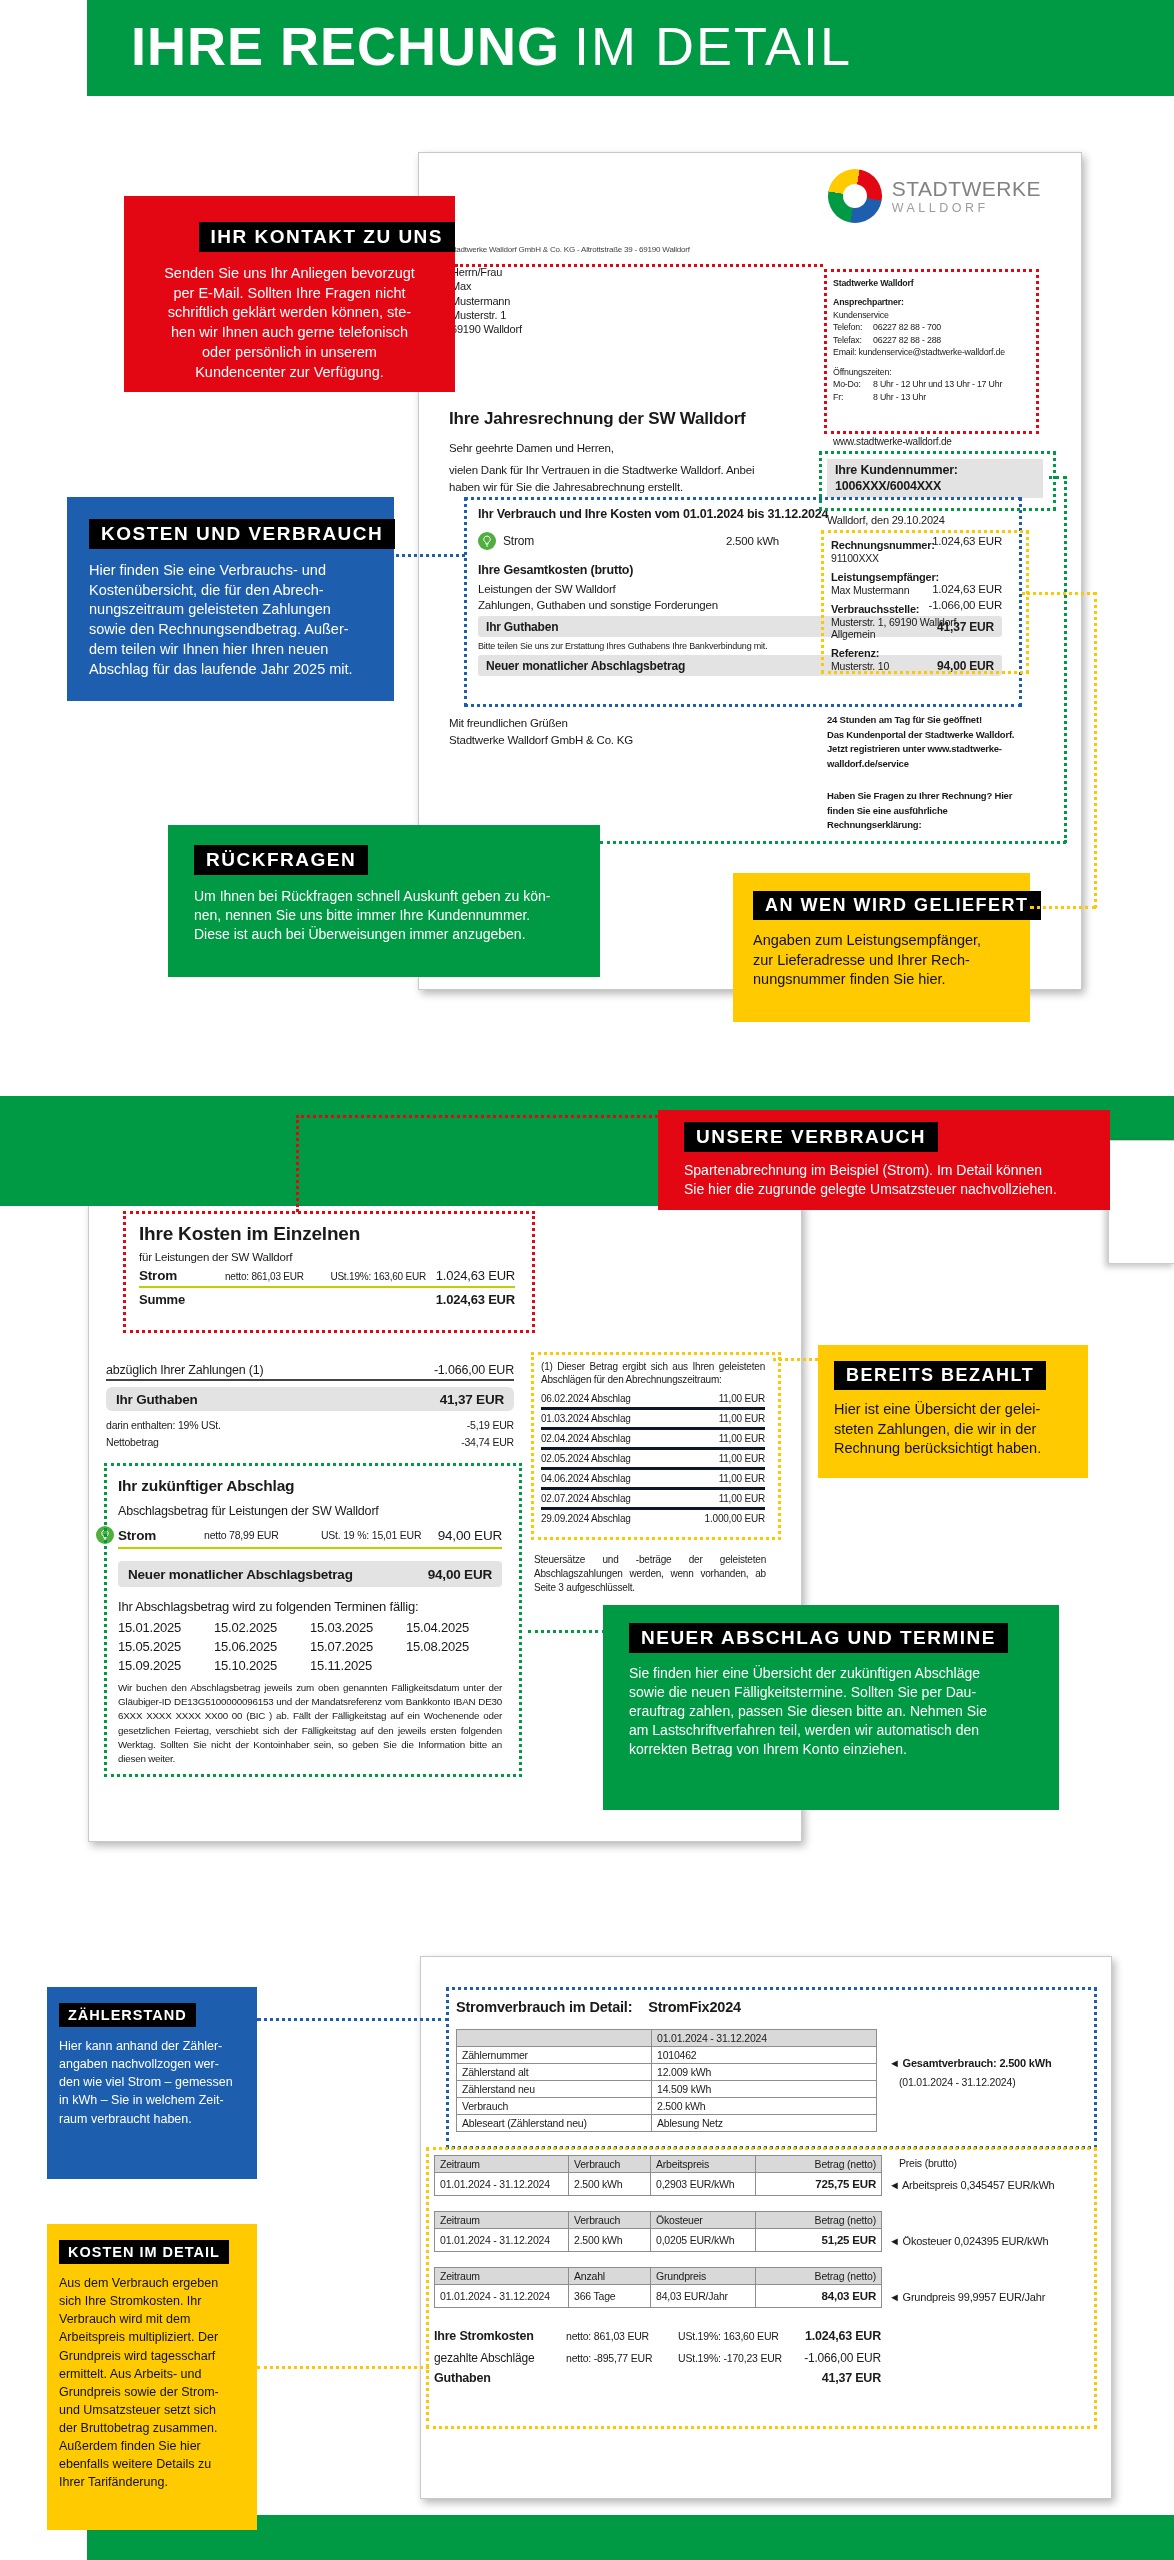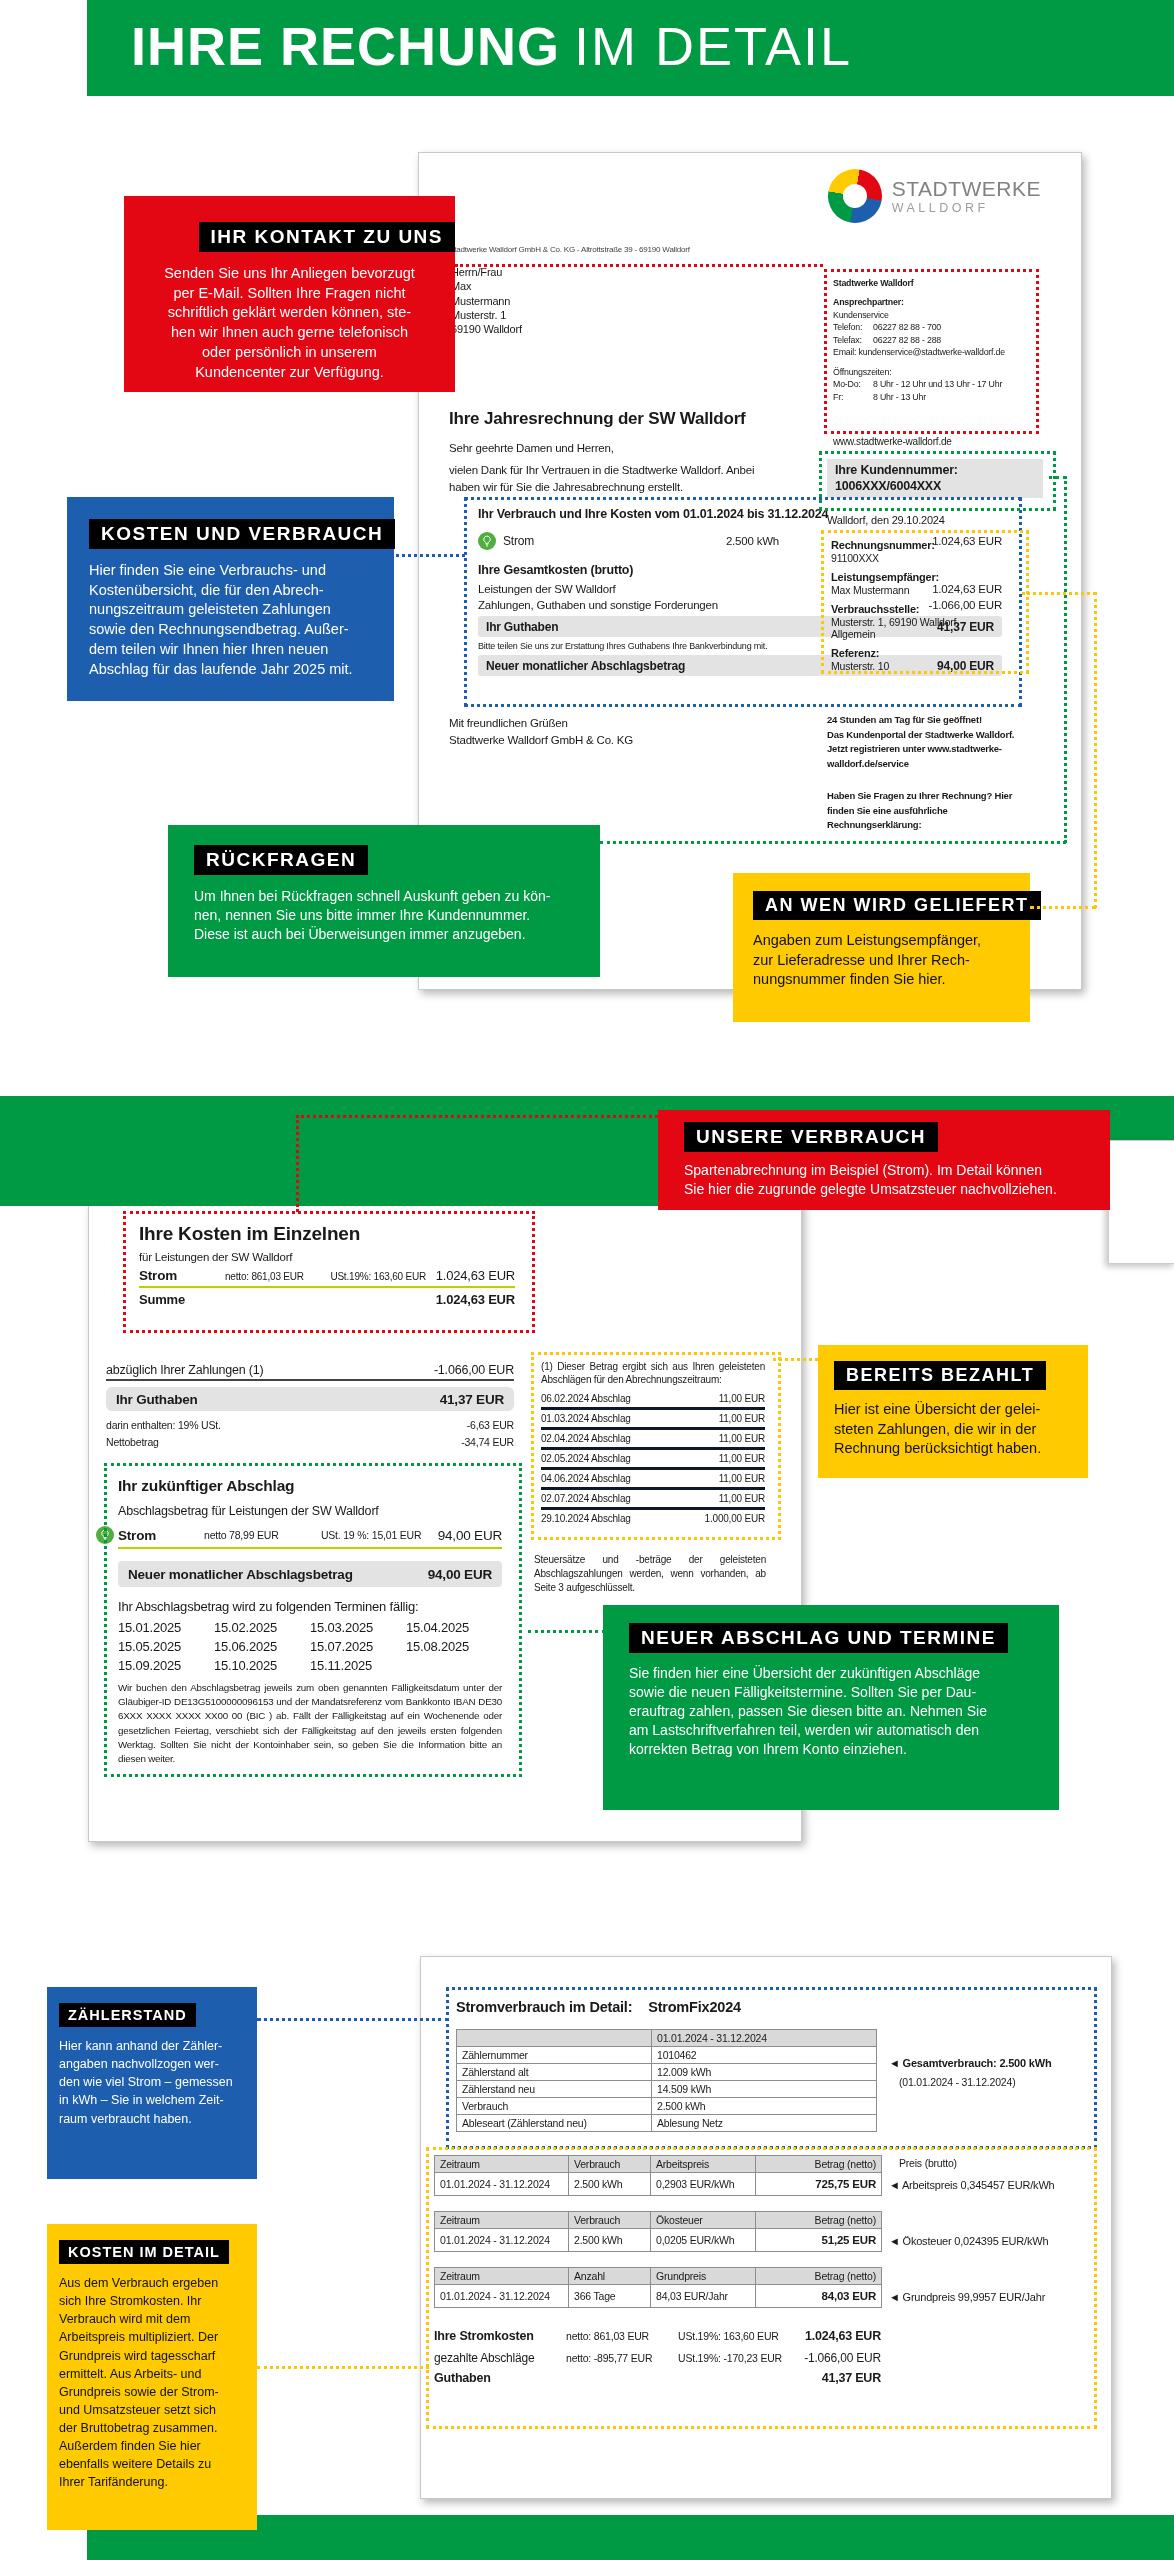--- a/index.html
+++ b/index.html
@@ -281,21 +281,21 @@
     <div class="abs row sp" style="left:17px;top:162px;width:408px;font-size:12.5px;border-bottom:2px solid #444;padding-bottom:2px;">
       <span>abzüglich Ihrer Zahlungen (1)</span>
       <span>-1.066,00 EUR</span>
     </div>
     <div class="abs grayrow" style="left:17px;top:186px;width:388px;height:24px;font-size:13.5px;padding:0 10px;border-radius:6px;">
       <span>Ihr Guthaben</span>
       <span>41,37 EUR</span>
     </div>
     <div class="abs row sp" style="left:17px;top:218px;width:408px;font-size:10.5px;">
       <span>darin enthalten: 19% USt.</span>
-      <span>-6,63 EUR</span>
+      <span>-5,19 EUR</span>
     </div>
     <div class="abs row sp" style="left:17px;top:235px;width:408px;font-size:10.5px;">
       <span>Nettobetrag</span>
       <span>-34,74 EUR</span>
     </div>
 
     <div class="dot green" style="left:15px;top:262px;width:412px;height:308px;"></div>
     <div class="abs" style="left:29px;top:276px;width:384px;">
       <div class="b" style="font-size:15.5px;">Ihr zukünftiger Abschlag</div>
       <div style="font-size:12.5px;margin-top:9px;">Abschlagsbetrag für Leistungen der SW Walldorf</div>
@@ -352,21 +352,21 @@
         </div>
       <div class="payrow sep">
           <span>04.06.2024 Abschlag</span>
           <span>11,00 EUR</span>
         </div>
       <div class="payrow sep">
           <span>02.07.2024 Abschlag</span>
           <span>11,00 EUR</span>
         </div>
       <div class="payrow">
-          <span>29.10.2024 Abschlag</span>
+          <span>29.09.2024 Abschlag</span>
           <span>1.000,00 EUR</span>
         </div>
     </div>
     <div class="abs just" style="left:445px;top:352px;width:232px;font-size:10px;line-height:1.4;">Steuersätze und -beträge der geleisteten Abschlagszahlungen werden, wenn vorhanden, ab Seite 3 aufgeschlüsselt.</div>
   </div>
 
   <div class="abox yellow" style="left:818px;top:1345px;width:270px;height:133px;">
     <div class="chipline" style="margin:16px 0 0 16px;">
       <span class="chip" style="font-size:18px;">BEREITS BEZAHLT</span>
     </div>

